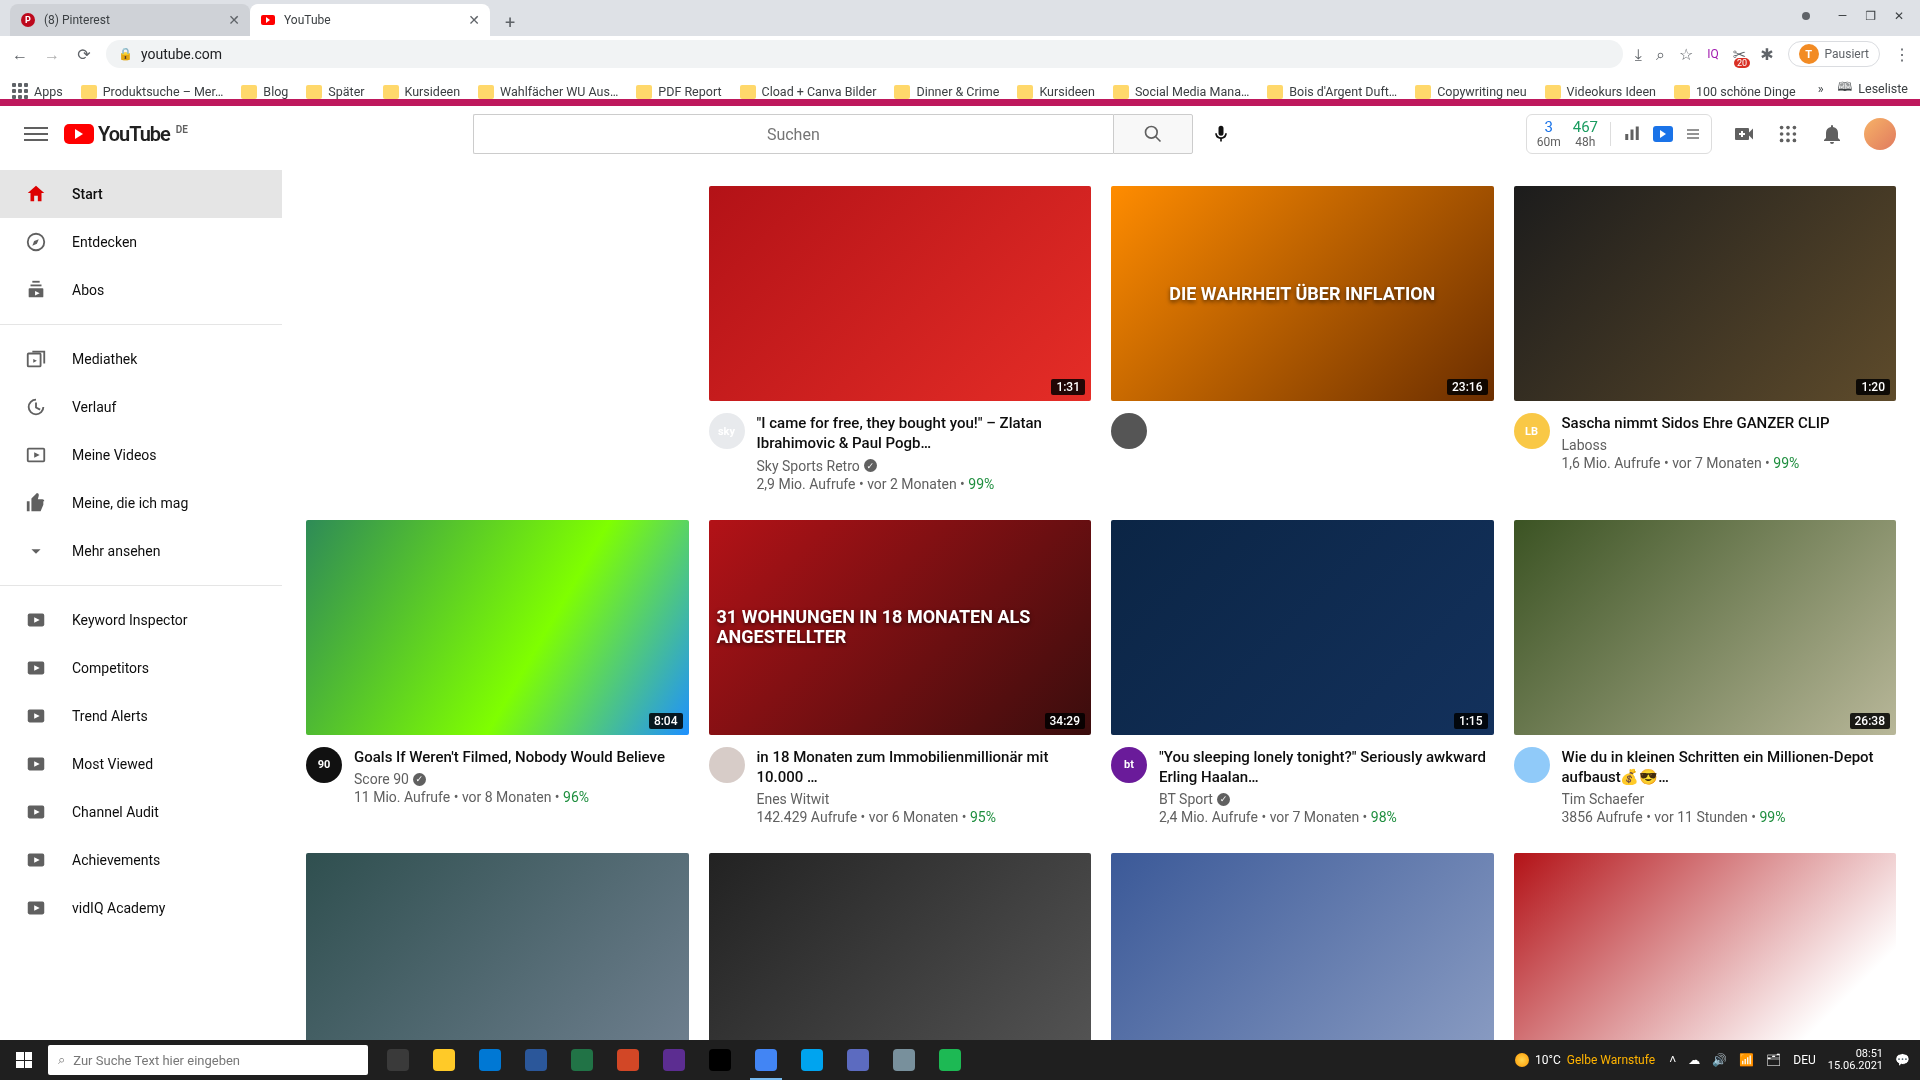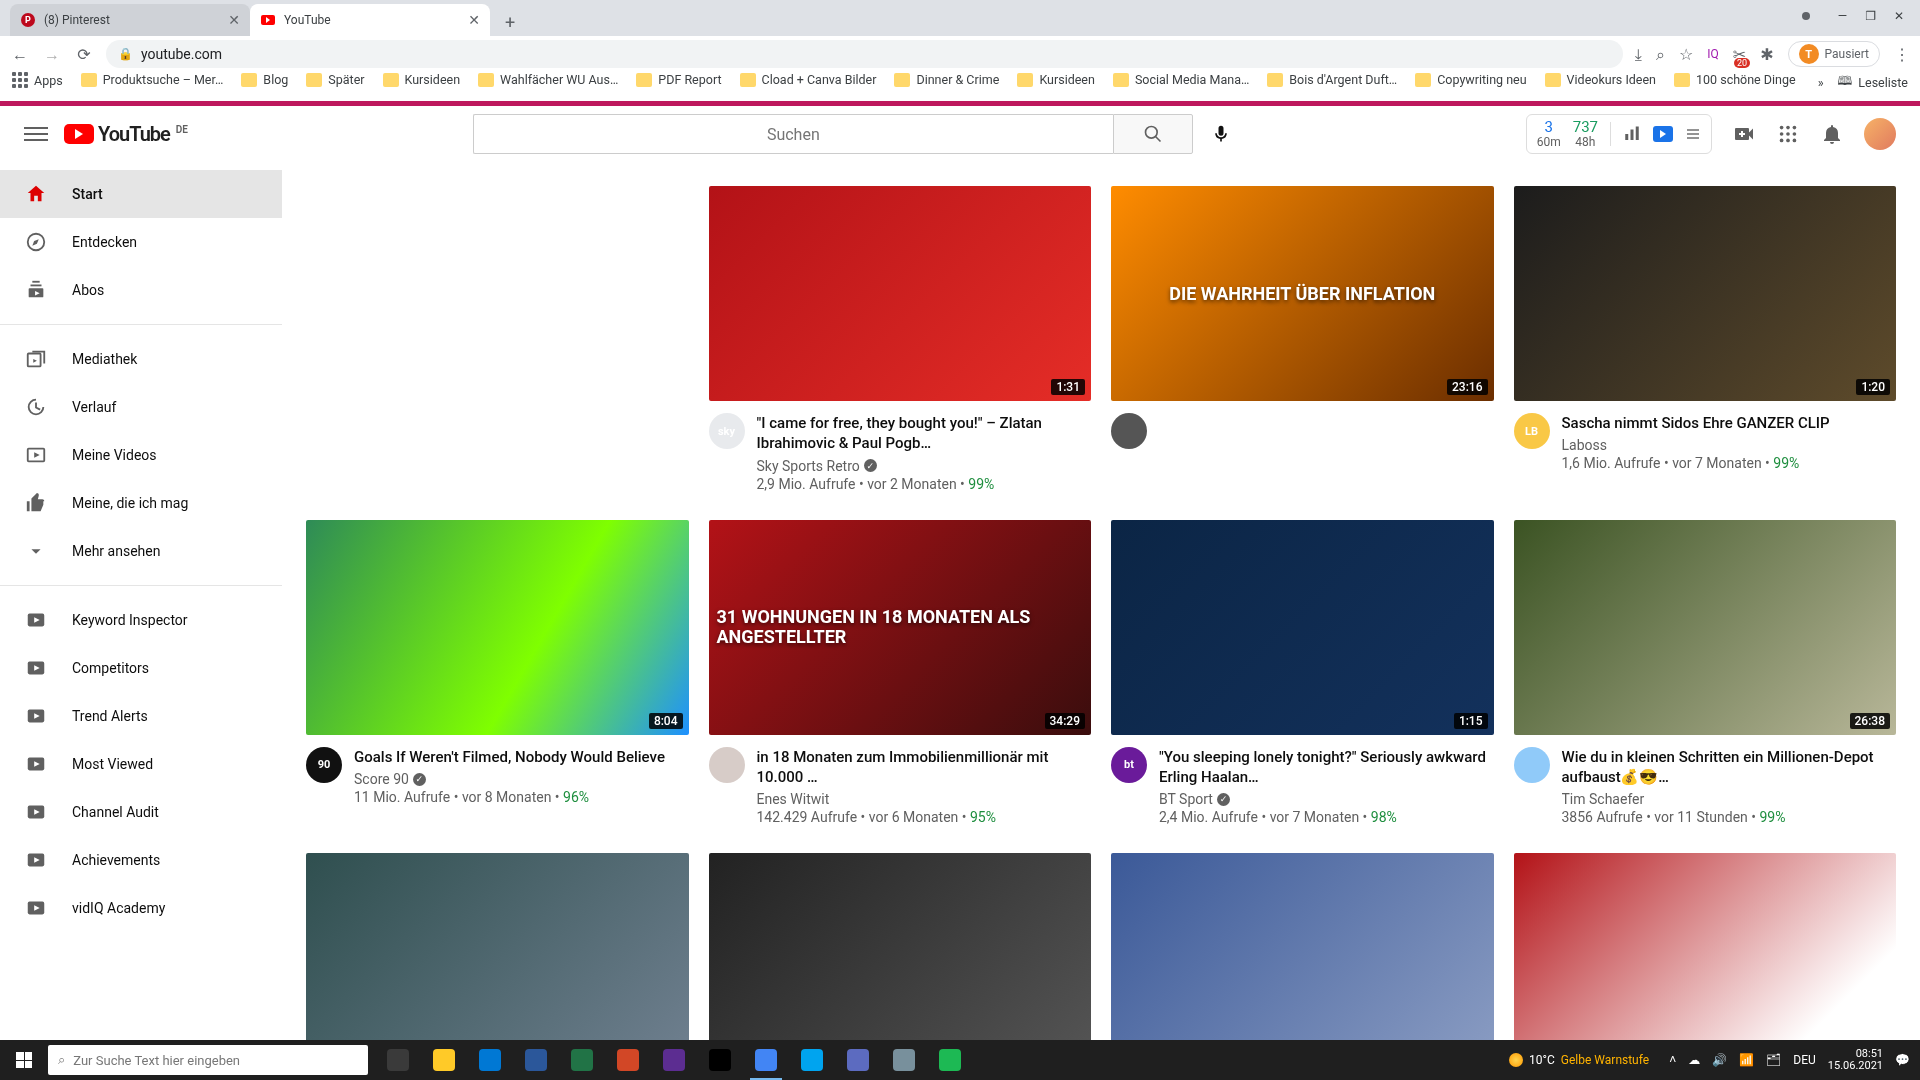--- a/index.html
+++ b/index.html
@@ -22,21 +22,21 @@
 .nav-icn { width: 20px; color: #5f6368; display:flex;align-items:center;justify-content:center; }
 .nav-icn.disabled { color:#b0b0b0; }
 .omni { flex:1; height:28px; background:#f1f3f4; border-radius:14px; display:flex; align-items:center; padding:0 12px; gap:8px; font-size:14px; color:#202124; }
 .omni .lock { font-size:12px; color:#5f6368; }
 .addr-right { display:flex; align-items:center; gap:14px; color:#5f6368; }
 .pausiert { display:flex;align-items:center;gap:6px;border:1px solid #dadce0;border-radius:14px;padding:2px 10px;font-size:12px;color:#5f6368; }
 .pausiert .dot{width:20px;height:20px;border-radius:50%;background:#f28b24;color:#fff;display:flex;align-items:center;justify-content:center;font-size:11px;font-weight:bold;}
 .ext-badge{position:relative;}
 .ext-badge .n{position:absolute;right:-4px;bottom:-4px;background:#d93025;color:#fff;font-size:9px;border-radius:6px;padding:0 3px;}
 
-.bookbar { height: 34px; background:#fff; border-bottom:5px solid #be185d; display:flex; align-items:flex-start; padding:0 12px; gap:18px; font-size:12.5px; color:#3c4043; }
+.bookbar { height: 34px; background:#fff; border-bottom:7px solid #be185d; display:flex; align-items:flex-end; padding:0 12px; gap:18px; font-size:12.5px; color:#3c4043; }
 .bm { display:flex;align-items:center;gap:6px; white-space:nowrap; cursor:pointer;}
 .bm .fold{width:16px;height:14px;background:#ffd86b;border-radius:2px;}
 .bm.apps .grid3{width:16px;height:16px;display:grid;grid-template-columns:repeat(3,4px);grid-template-rows:repeat(3,4px);gap:2px;}
 .bm.apps .grid3 i{background:#5f6368;border-radius:1px;}
 .book-right{margin-left:auto;display:flex;align-items:center;gap:14px;}
 
 
 .yt { height: calc(100% - 106px - 40px); display:flex; flex-direction:column; }
 .masthead { height:56px; display:flex; align-items:center; padding:0 24px; gap:16px; }
 .burger{width:24px;display:flex;flex-direction:column;gap:4px;cursor:pointer;}
@@ -106,21 +106,21 @@
 .taskbar .start{width:48px;display:flex;align-items:center;justify-content:center;}
 .taskbar .start .win{width:16px;height:16px;display:grid;grid-template-columns:1fr 1fr;grid-template-rows:1fr 1fr;gap:1px;}
 .taskbar .start .win i{background:#fff;}
 .taskbar .searchbox{width:320px;height:30px;background:#fff;color:#777;display:flex;align-items:center;padding:0 10px;gap:8px;border-radius:2px;font-size:13px;}
 .taskbar .apps{display:flex;gap:2px;margin-left:8px;}
 .taskbar .apps .app{width:44px;height:40px;display:flex;align-items:center;justify-content:center;position:relative;}
 .taskbar .apps .app.active::after{content:"";position:absolute;bottom:0;left:6px;right:6px;height:2px;background:#76b9ed;}
 .taskbar .apps .appicon{width:22px;height:22px;border-radius:4px;}
 .tray{margin-left:auto;display:flex;align-items:center;gap:12px;padding-right:10px;}
 .tray .datetime{display:flex;flex-direction:column;align-items:flex-end;line-height:1.1;font-size:11px;}
-.weather{display:flex;align-items:center;gap:6px;color:#fff;font-size:12px;margin-right:8px;}
+.weather{display:flex;align-items:center;gap:6px;color:#fff;font-size:12px;margin-right:2px;}
 .weather .sun{width:14px;height:14px;border-radius:50%;background:radial-gradient(circle,#ffd54f,#ff9800);}
 .weather .warn{color:#ffb300;}
 </style>
 </head>
 <body>
 
 <div class="chrome">
   <div class="tabstrip">
     <div class="tab inactive">
       <span class="favicon">
@@ -281,21 +281,21 @@
           </svg>
       </div>
     </div>
     <div class="mast-right">
       <div class="vidiq-widget">
         <div class="col">
             <span class="big">3</span>
             <span>60m</span>
           </div>
         <div class="col b">
-            <span class="big">737</span>
+            <span class="big">467</span>
             <span>48h</span>
           </div>
         <span class="sep"></span>
         <svg width="18" height="18" viewBox="0 0 24 24" fill="#606060">
             <rect x="3" y="12" width="4" height="8"></rect>
             <rect x="10" y="6" width="4" height="14"></rect>
             <rect x="17" y="2" width="4" height="18"></rect>
           </svg>
         <span class="play2"></span>
         <svg width="16" height="16" viewBox="0 0 24 24" fill="#606060">

